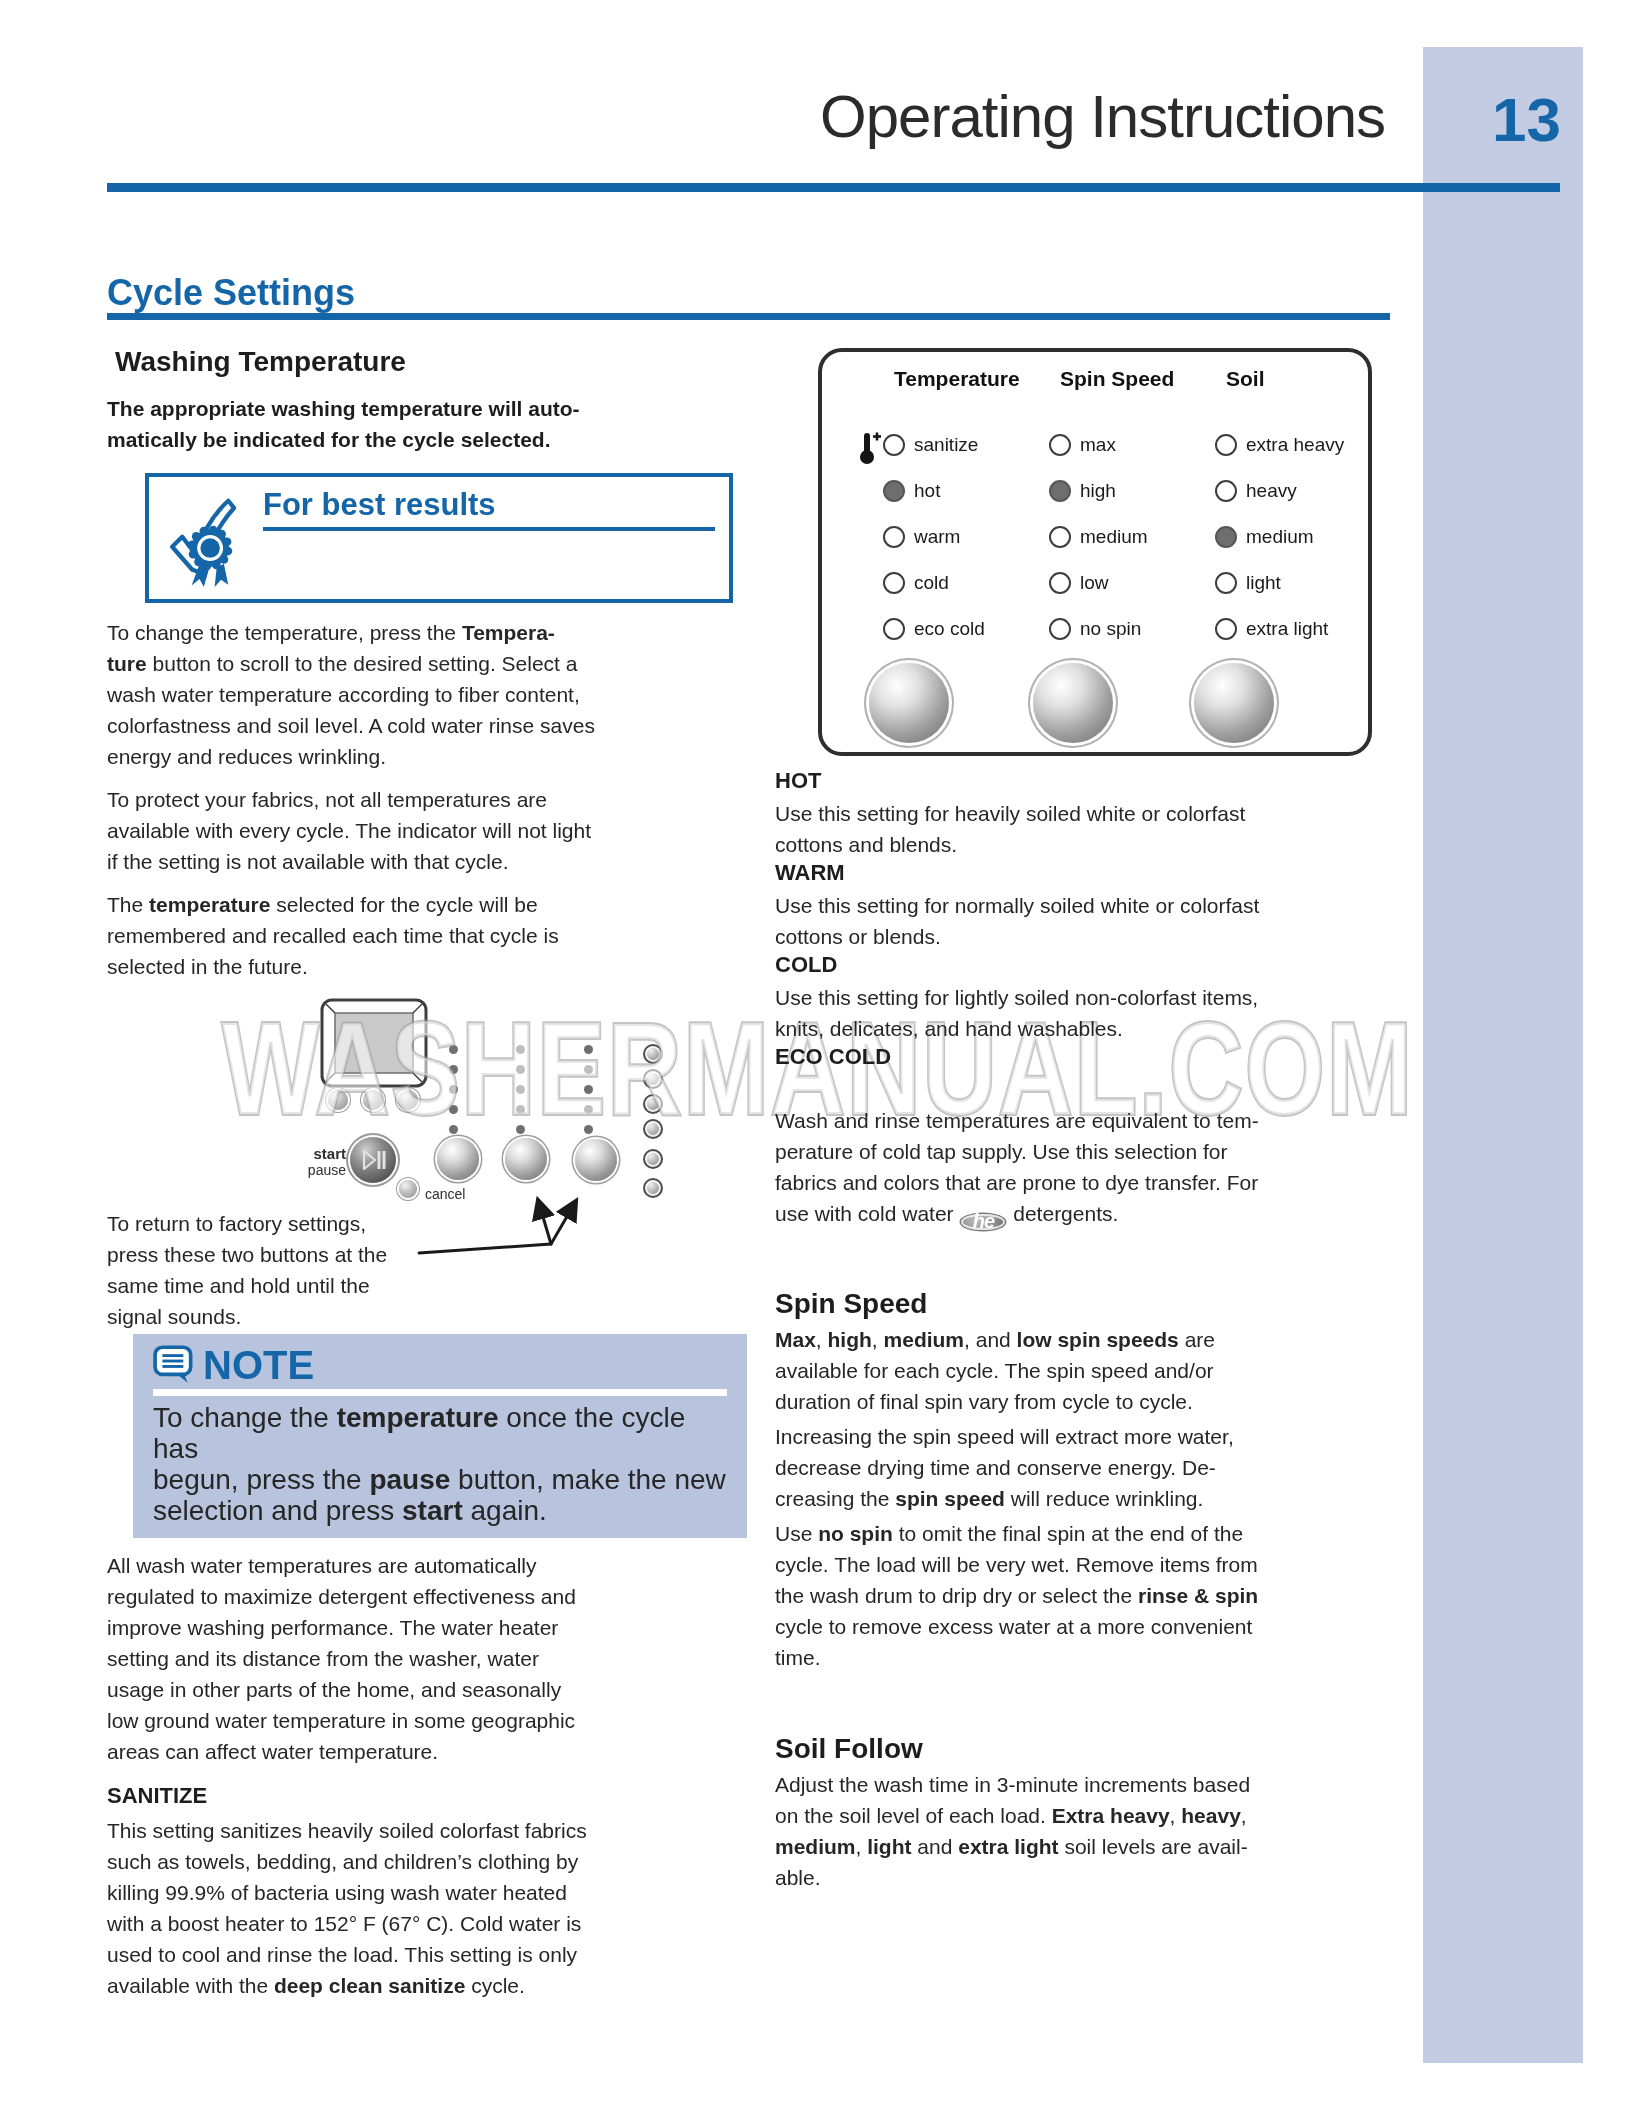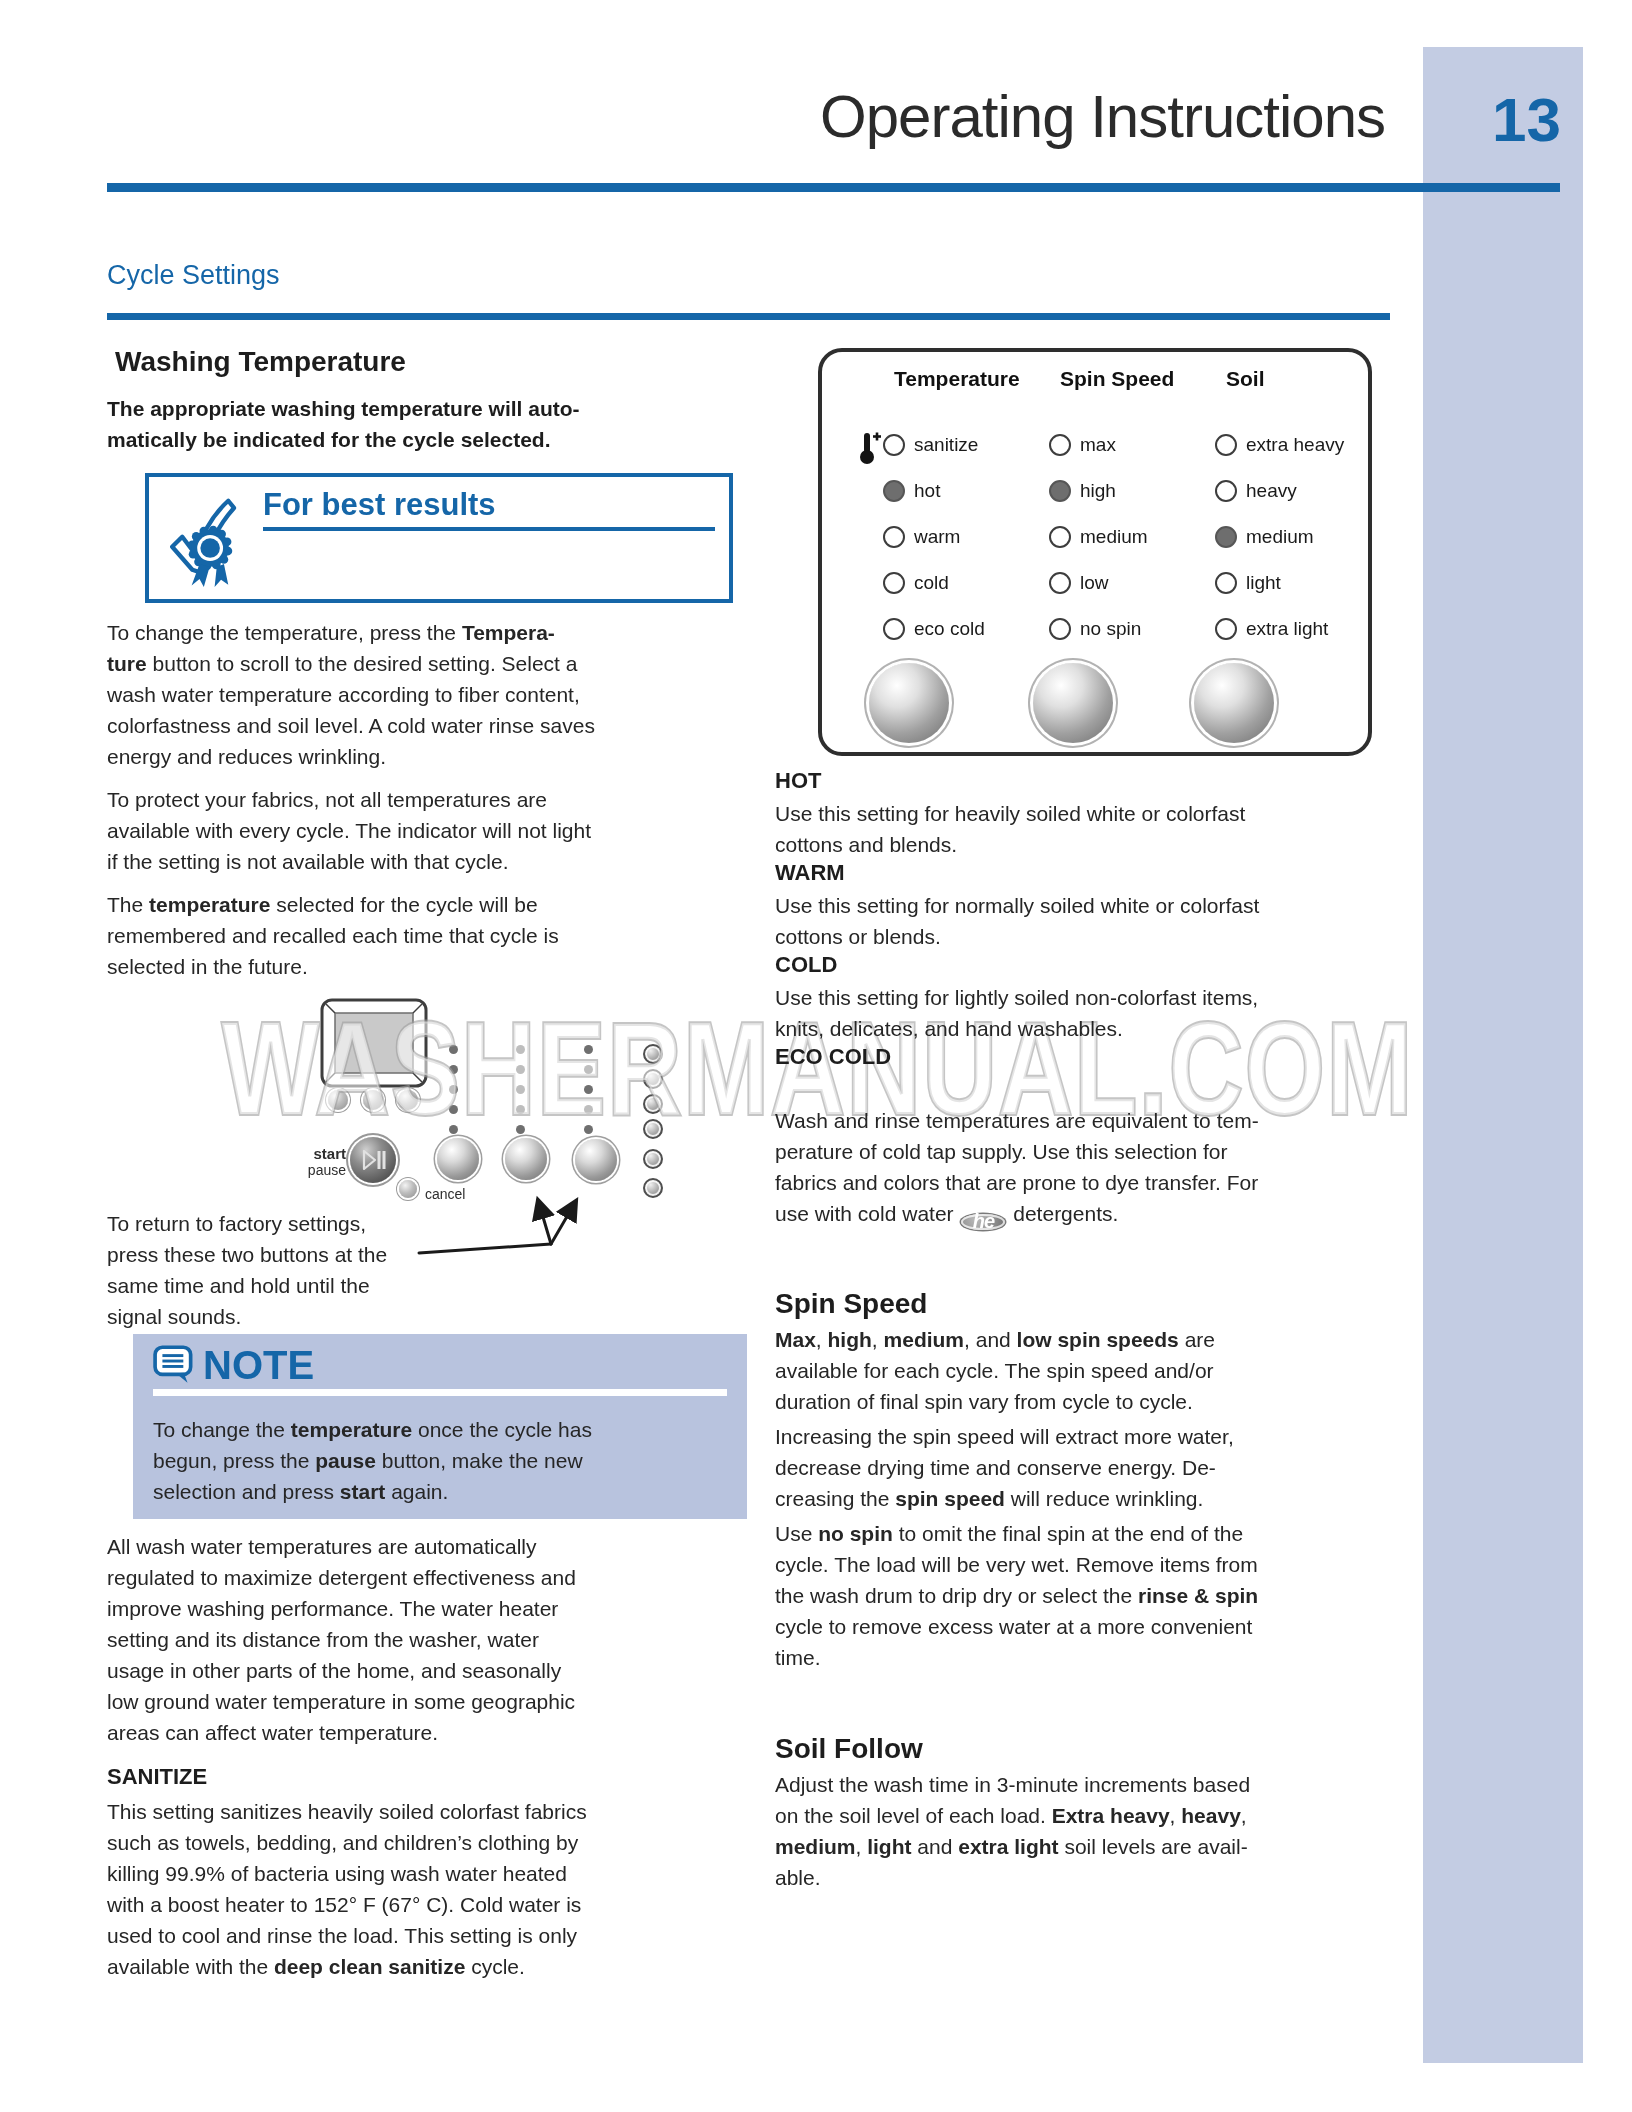--- a/index.html
+++ b/index.html
@@ -7,21 +7,21 @@
         font-family:"Liberation Sans",sans-serif;color:#262626;}
   .b{font-weight:bold;}
 
   
   .sidebar{position:absolute;left:1423px;top:47px;width:160px;height:2016px;background:#c3cce3;z-index:1;}
   .hdr-title{position:absolute;left:100px;top:82px;width:1285px;text-align:right;
              font-size:60px;letter-spacing:-1px;color:#2b2b2b;z-index:6;}
   .page-num{position:absolute;left:1423px;top:84px;width:138px;text-align:right;
             font-size:62px;font-weight:bold;color:#1566a8;z-index:6;}
   .rule-top{position:absolute;left:107px;top:183px;width:1453px;height:9px;background:#1566a8;z-index:6;}
-  .sec-title{position:absolute;left:107px;top:260px;font-size:27px;font-weight:normal;color:#1566a8;z-index:6;}
+  .sec-title{position:absolute;left:107px;top:272px;font-size:36px;font-weight:bold;color:#1566a8;z-index:6;}
   .sec-rule{position:absolute;left:107px;top:313px;width:1283px;height:7px;background:#1566a8;z-index:6;}
 
   
   .wm{position:absolute;left:222px;top:1003px;z-index:5;white-space:nowrap;
       font-size:132px;font-weight:bold;letter-spacing:2px;line-height:132px;
       transform:scaleX(0.78);transform-origin:left center;
       color:rgba(255,255,255,0.55);-webkit-text-stroke:4px rgba(158,158,158,0.6);
       paint-order:stroke fill;pointer-events:none;}
 
   
@@ -59,21 +59,21 @@
   .lbl .b{font-size:15px;}
   .start-lbls{text-align:right;width:46px;}
   .caption{position:absolute;left:0;top:212px;width:330px;z-index:6;margin:0;}
 
   
   .note-box{margin:0 0 0 26px;width:574px;background:#b8c3de;padding:10px 20px 12px 20px;
             position:relative;z-index:6;}
   .note-head{display:flex;align-items:center;gap:4px;}
   .note-title{font-size:40px;line-height:42px;font-weight:bold;color:#1566a8;}
   .note-rule{height:7px;background:#ffffff;margin-top:3px;}
-  .note-body{font-size:21px;line-height:31px;white-space:pre-line;margin-top:18px;}
+  .note-body{font-size:28px;line-height:31px;white-space:pre-line;margin-top:6px;}
 
   .h3{font-size:22px;line-height:26px;font-weight:bold;color:#1d1d1d;margin:16px 0 0 0;position:relative;z-index:6;}
 
   
   .panel{position:absolute;left:818px;top:348px;width:554px;height:408px;border:4px solid #2e2e2e;
          border-radius:24px;background:#fff;z-index:6;box-sizing:border-box;}
   .p-col{position:absolute;top:14px;width:172px;}
   .p-col h4{font-size:21px;font-weight:bold;color:#111;margin:0 0 0 11px;line-height:26px;}
   .opts{margin-top:30px;}
   .prow{height:46px;display:flex;align-items:center;gap:9px;}

